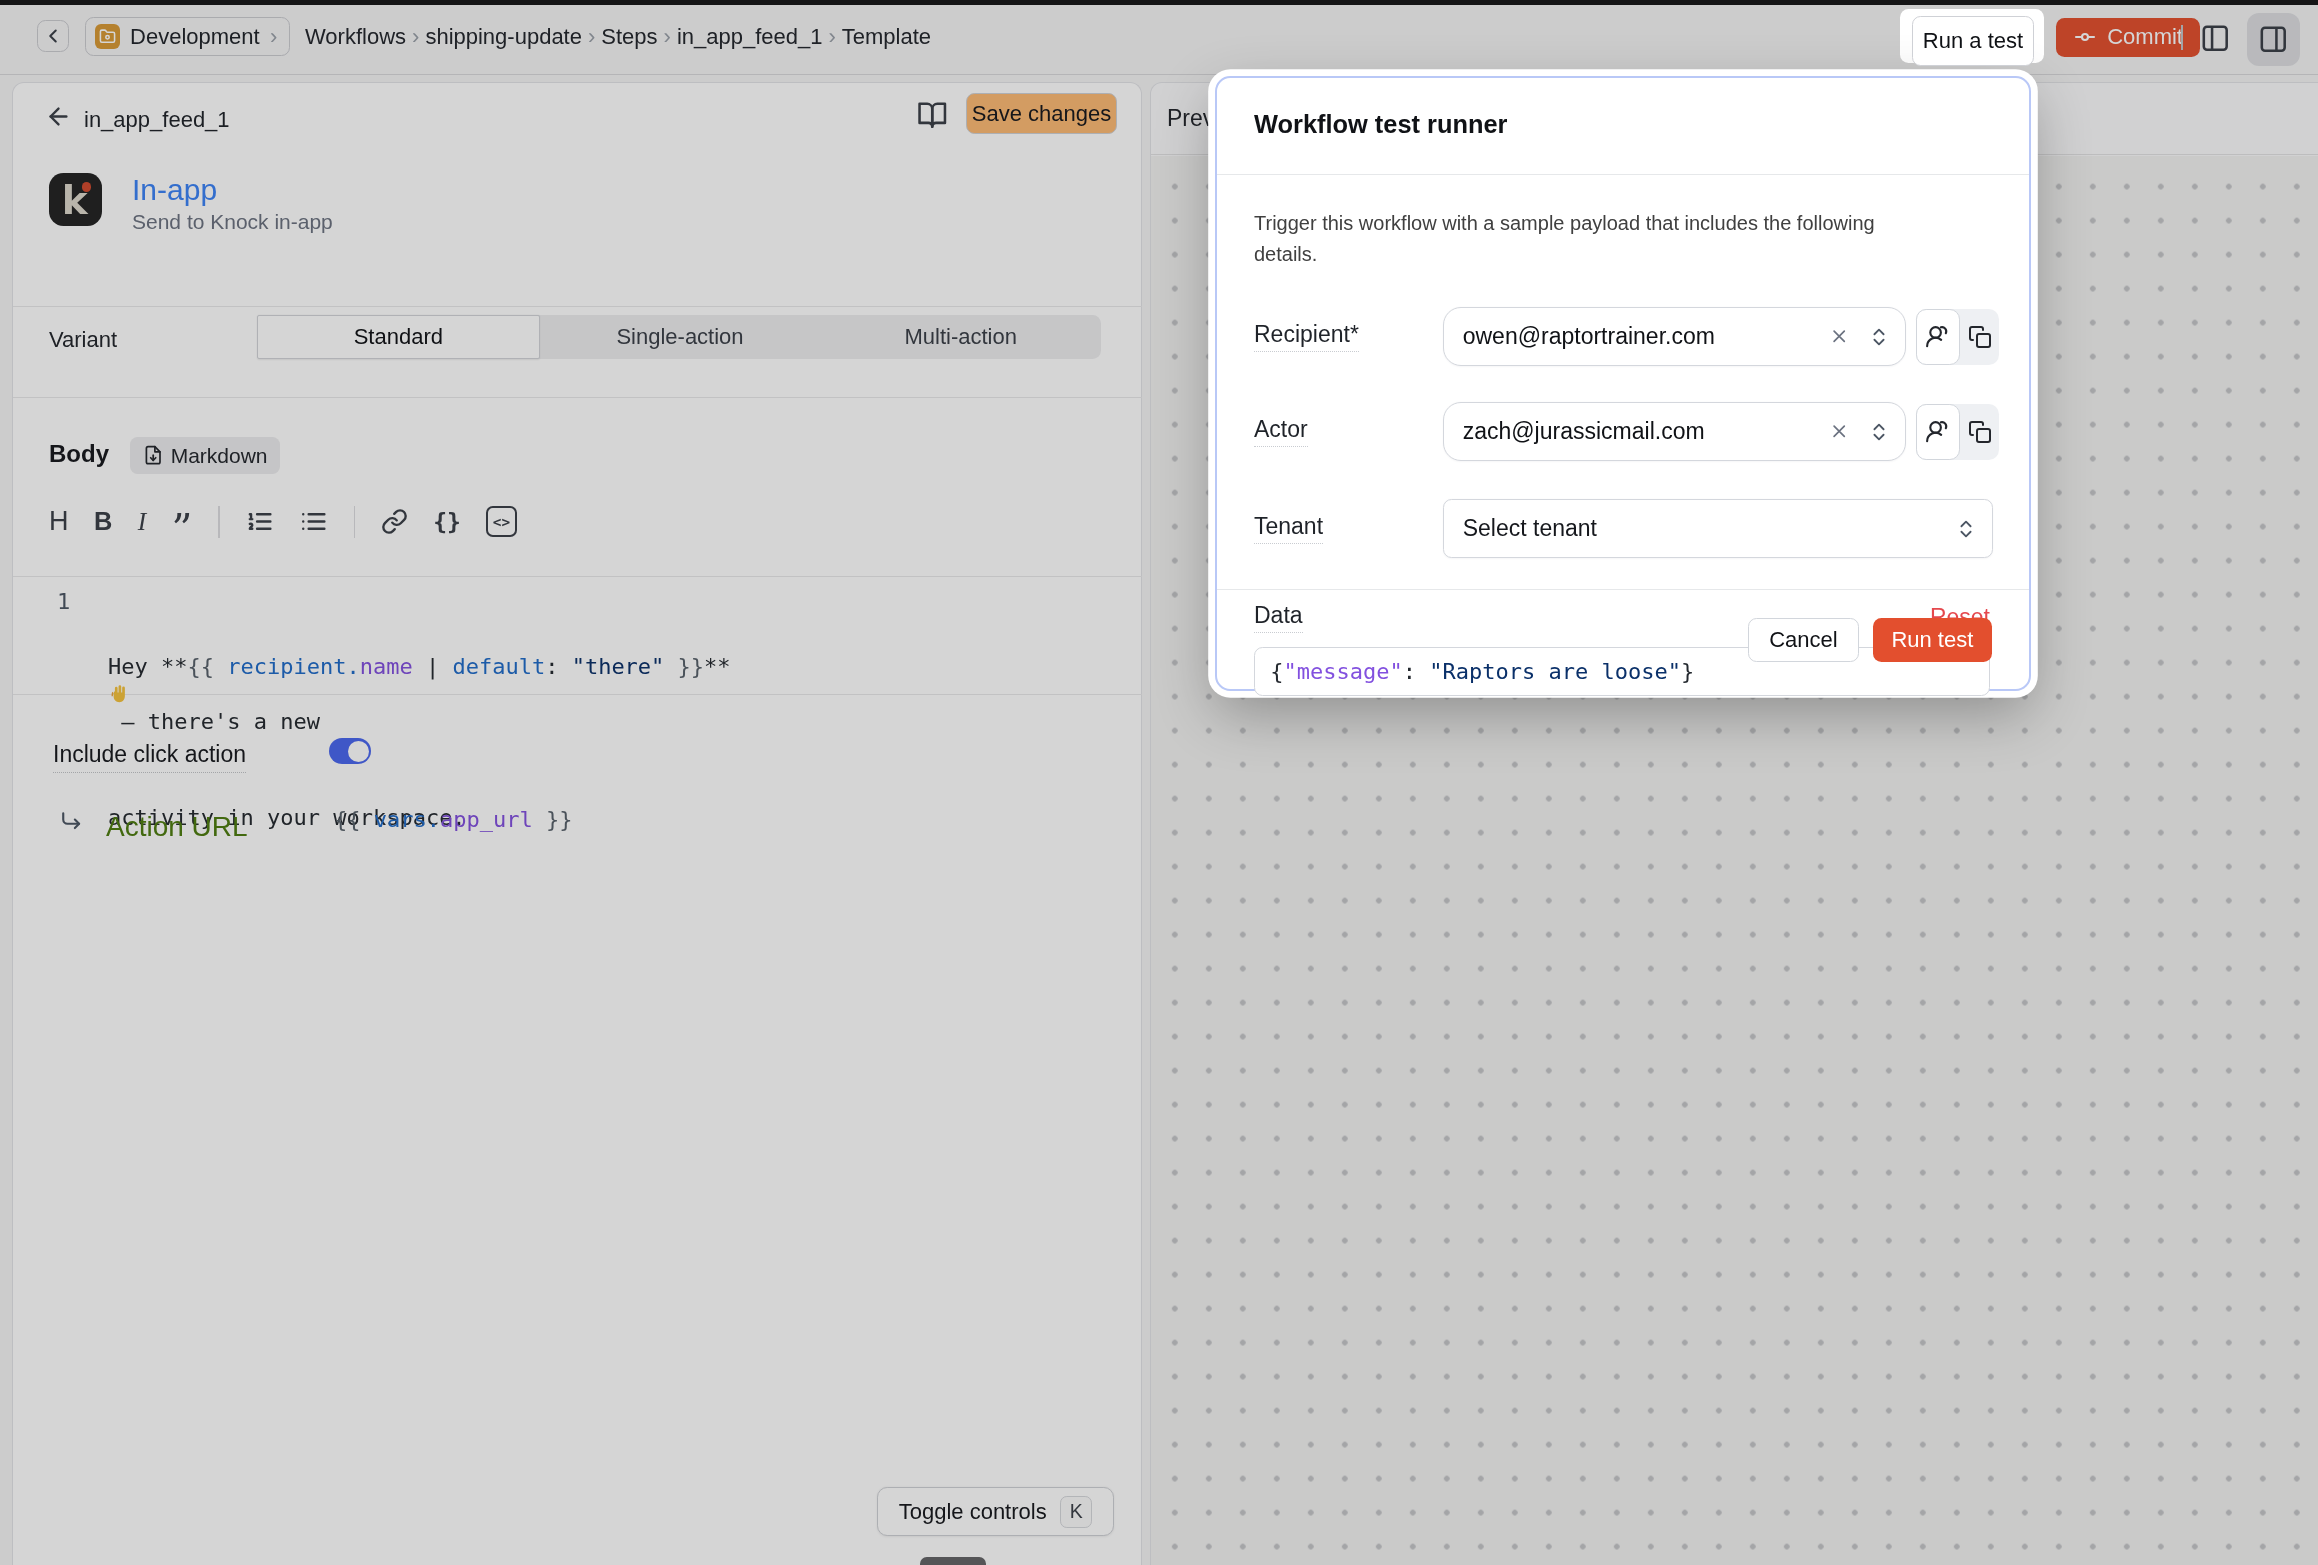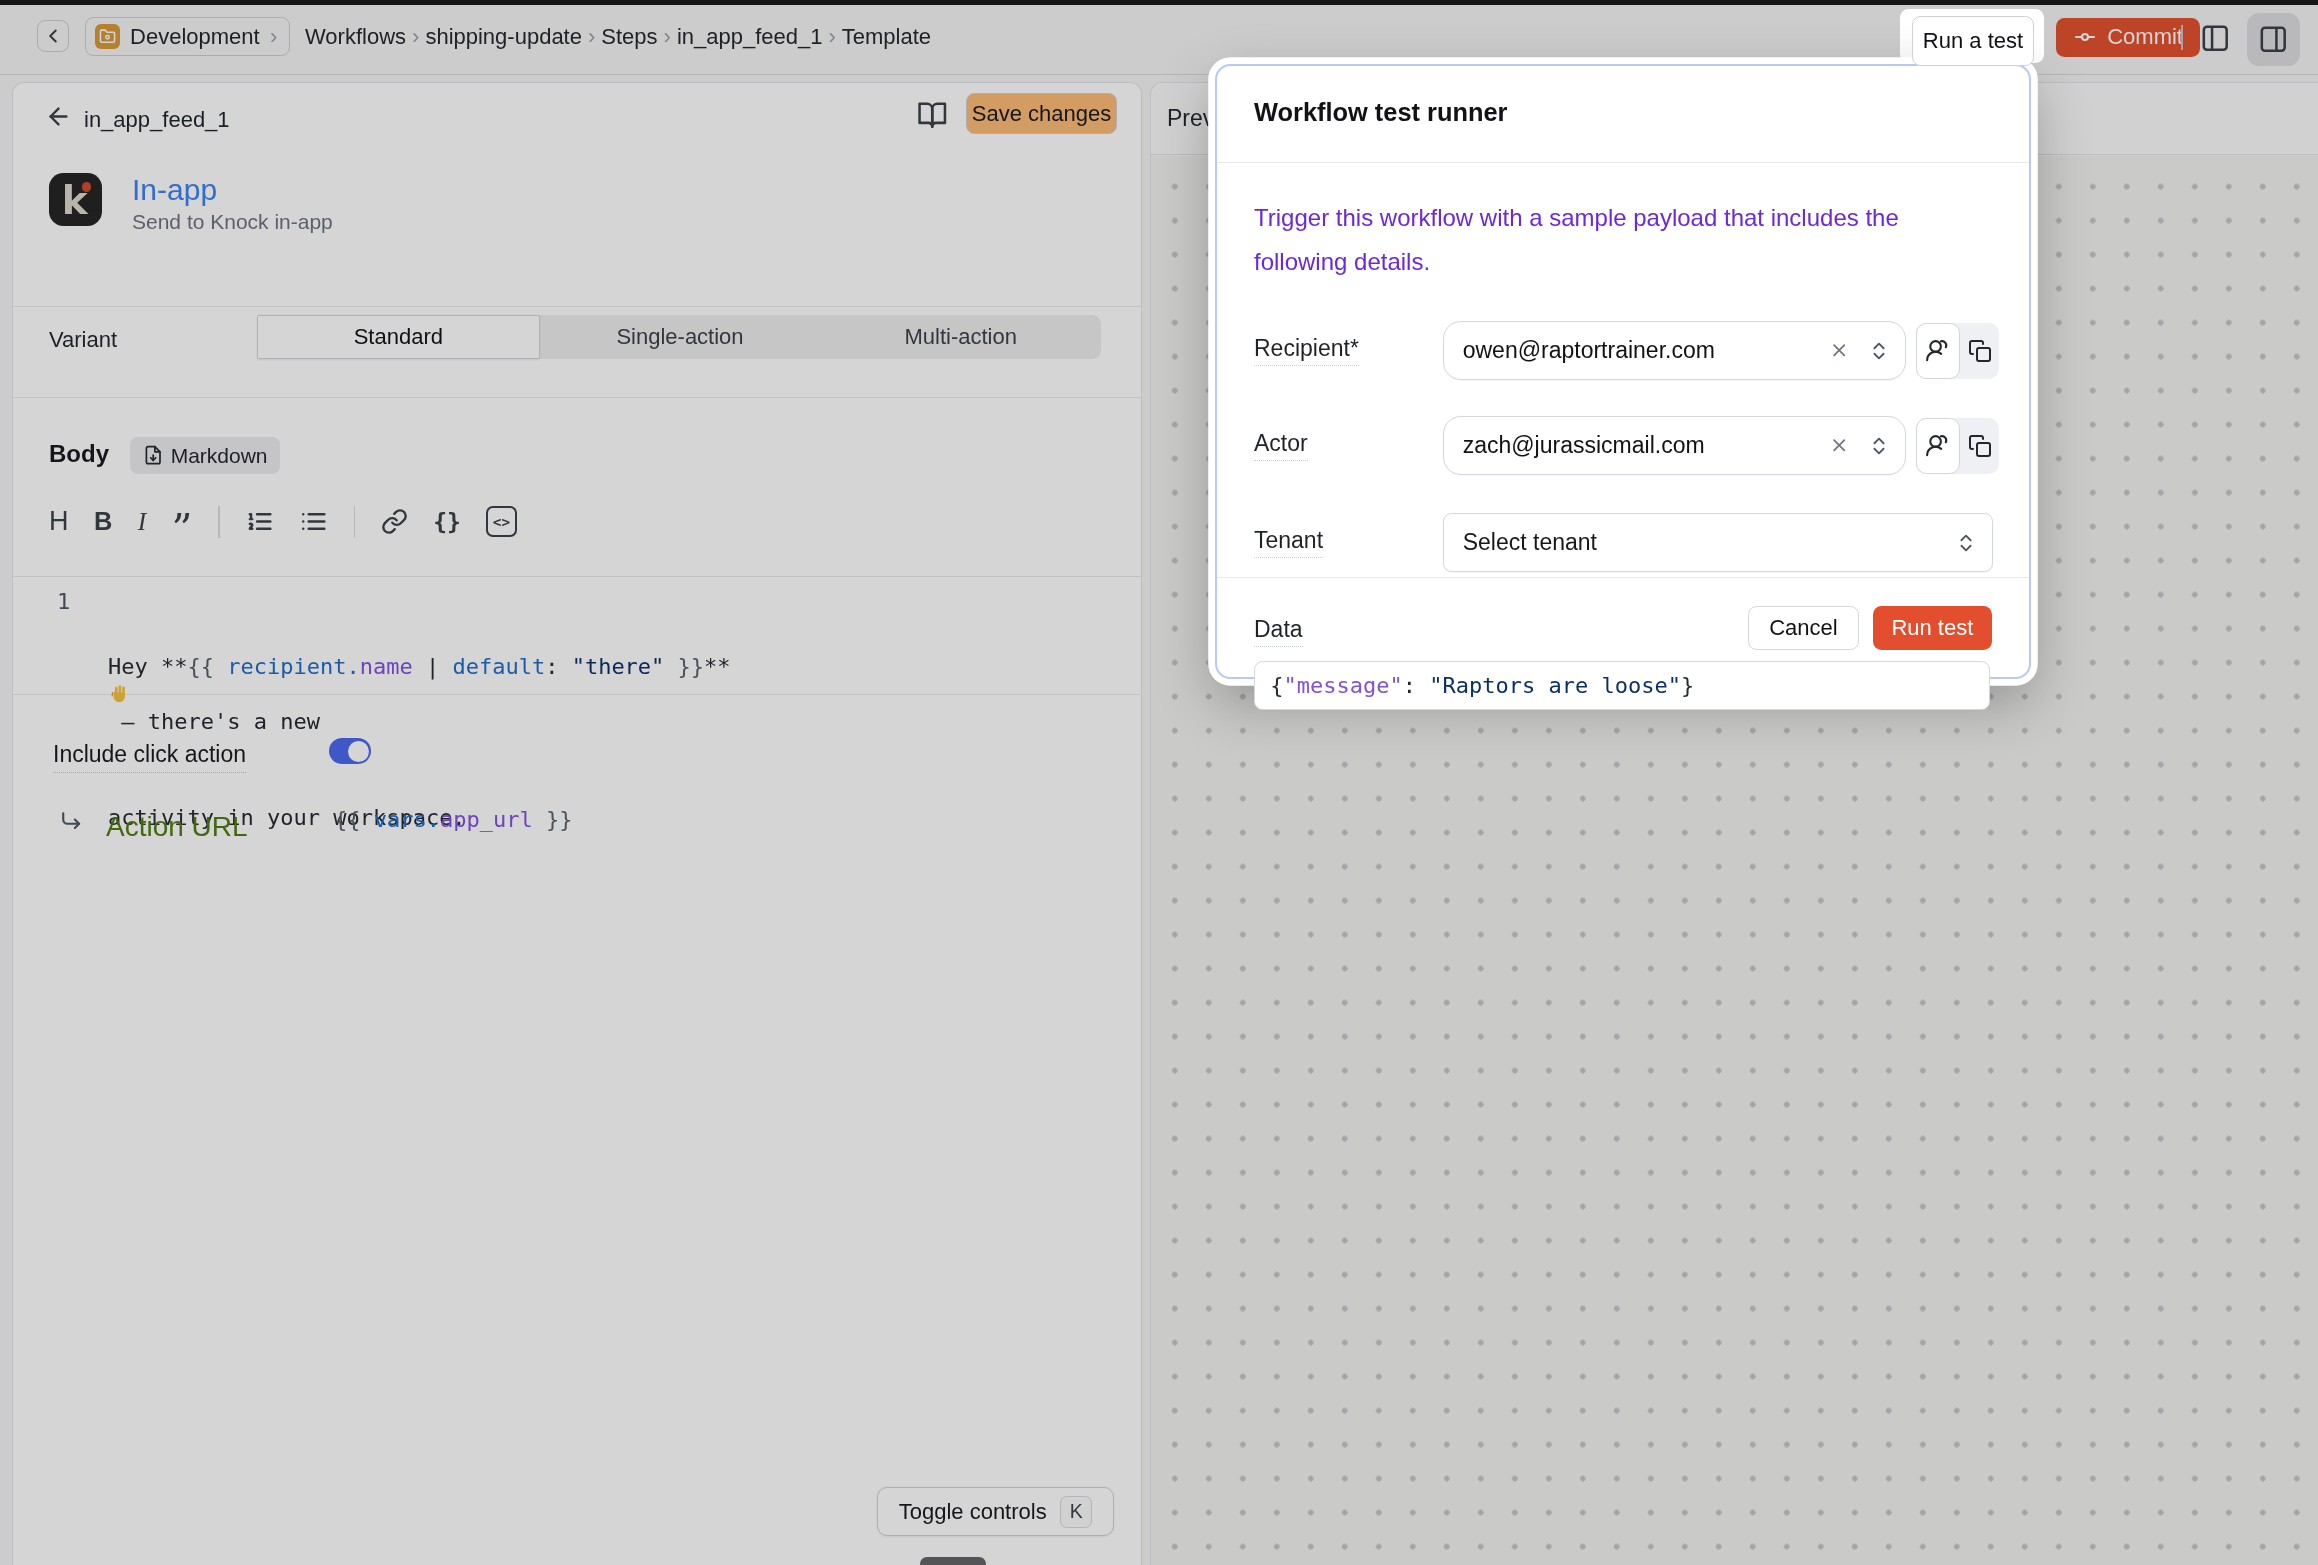--- a/index.html
+++ b/index.html
@@ -103,27 +103,27 @@
                  font-size:19.5px; color:#3a3f47; display:flex; align-items:center; justify-content:center; }
   .sliver { left:920px; top:1557px; width:66px; height:8.5px; background:#646467; border-radius:6.8px 6.8px 0 0; z-index:4; }
 
   
   .overlay { left:0; top:0; width:2319px; height:1566px; background:rgba(16,16,19,0.175); z-index:50; }
   .halo { left:1900px; top:8.5px; width:144px; height:54px; background:#fff; border-radius:8.5px; z-index:60; }
   .runatest { left:1912px; top:16px; width:122px; height:50px; background:#fff; border:0.8px solid #cfd1d6;
               border-radius:8.5px; font-size:22px; font-weight:500; color:#101216; z-index:61; cursor:pointer; }
 
   
-  .modal { left:1215px; top:64px; width:816px; height:615px; background:#fff;
+  .modal { left:1215px; top:76px; width:816px; height:615px; background:#fff;
            border:2.5px solid #b9c8f7; border-radius:15.3px; z-index:60;
            box-shadow:0 0 0 6.8px #ffffff, 0 20.4px 59px rgba(0,0,0,0.30);padding-left:36px; }
   .m-head { position:absolute; left:0; top:0; width:100%; height:97px; border-bottom:0.8px solid #e6e8ea; }
   .m-title { position:absolute; left:37px; top:32px; font-size:25.4px; font-weight:600; color:#101216; }
   .m-body { position:absolute; left:0; top:98px; width:100%; padding:32px 37px 0 37px; }
-  .m-desc { width:687px; font-size:24px; line-height:44px; color:#6d28d9; }
+  .m-desc { width:687px; font-size:20px; line-height:31px; color:#404040; }
   .frow { display:grid; grid-template-columns:189px 1fr; align-items:center; }
   .flabel { font-size:23px; color:#1f2329; justify-self:start;
             border-bottom:1.7px dotted #c9ccd1; padding-bottom:3.4px; }
   .fwrap { display:flex; align-items:center; }
   .combo { width:463px; height:59px; border:0.8px solid #d4d7dd; border-radius:18px; background:#fff;
            display:flex; align-items:center; padding:0 15.3px 0 18.7px; box-shadow:0 0.8px 1.7px rgba(16,24,40,.04); }
   .combo .val { flex:1; font-size:23px; color:#101216; white-space:nowrap; overflow:hidden; }
   .xbtn { background:none; border:none; color:#6b7280; cursor:pointer; display:flex; margin-right:18.7px; }
   .cud { background:none; border:none; color:#4b5563; cursor:pointer; display:flex; }
   .btngrp { margin-left:10.2px; height:56px; width:83px; background:#eef0f3; border-radius:10.2px;

